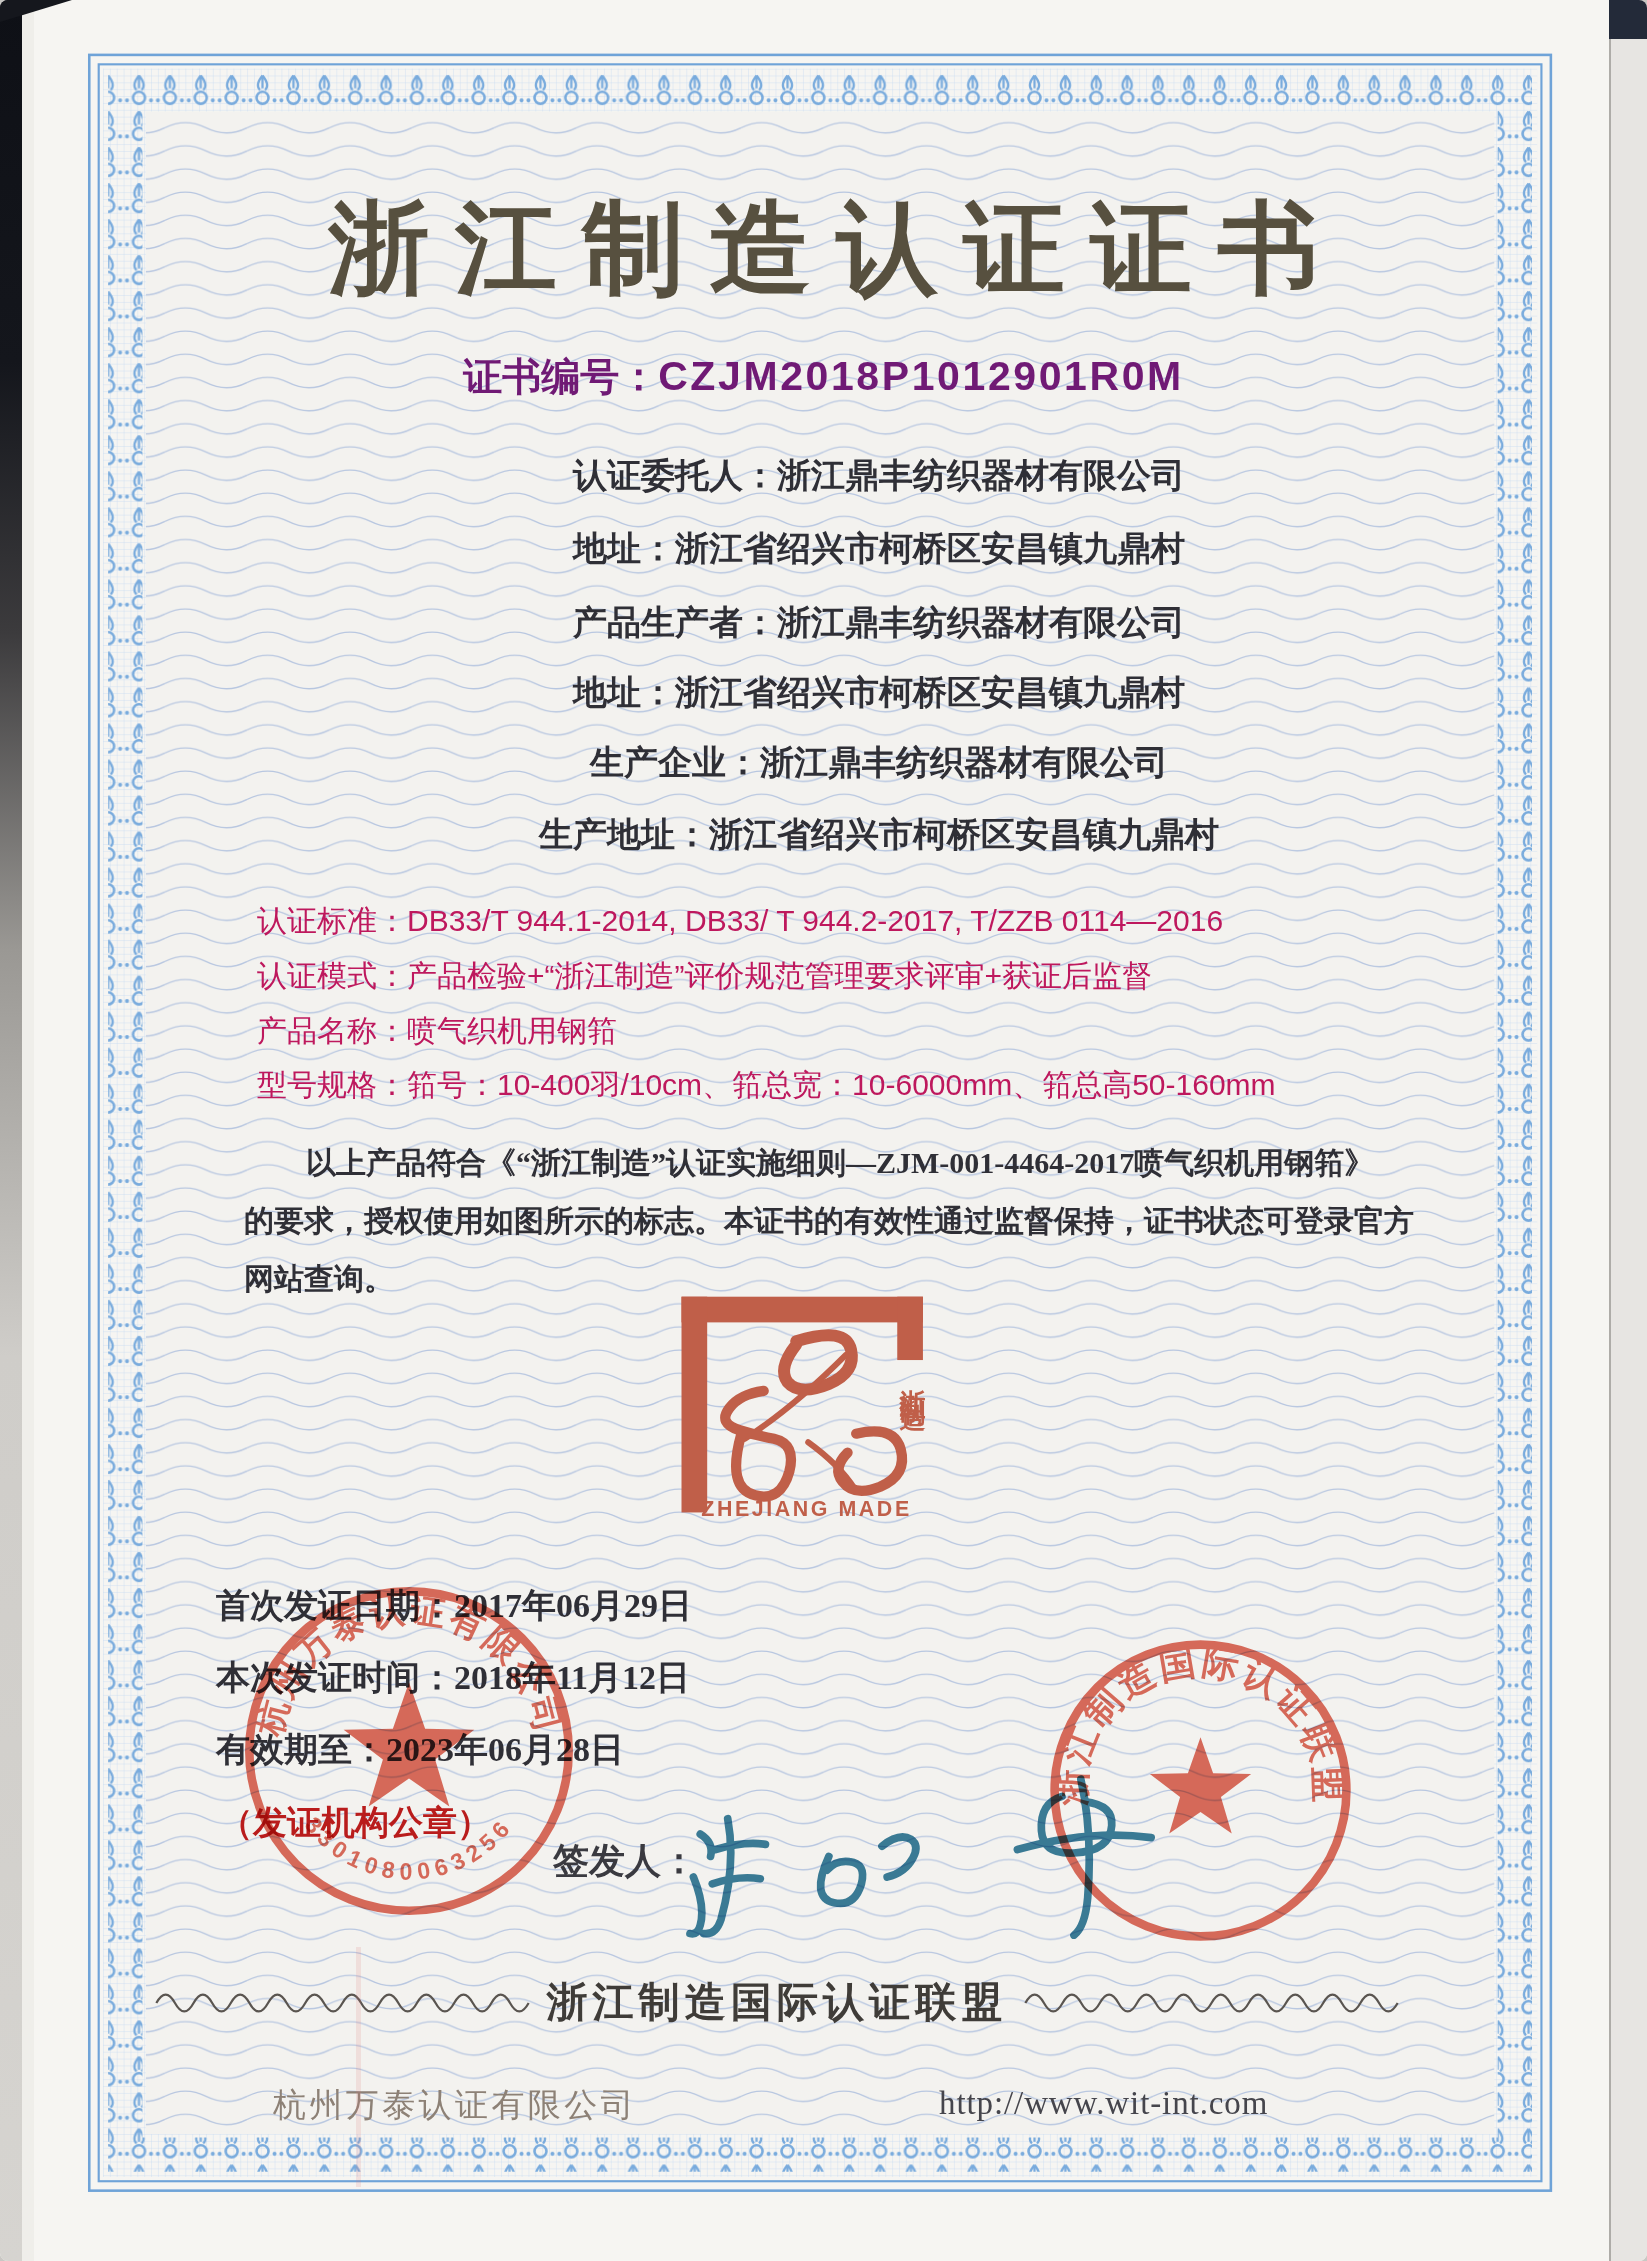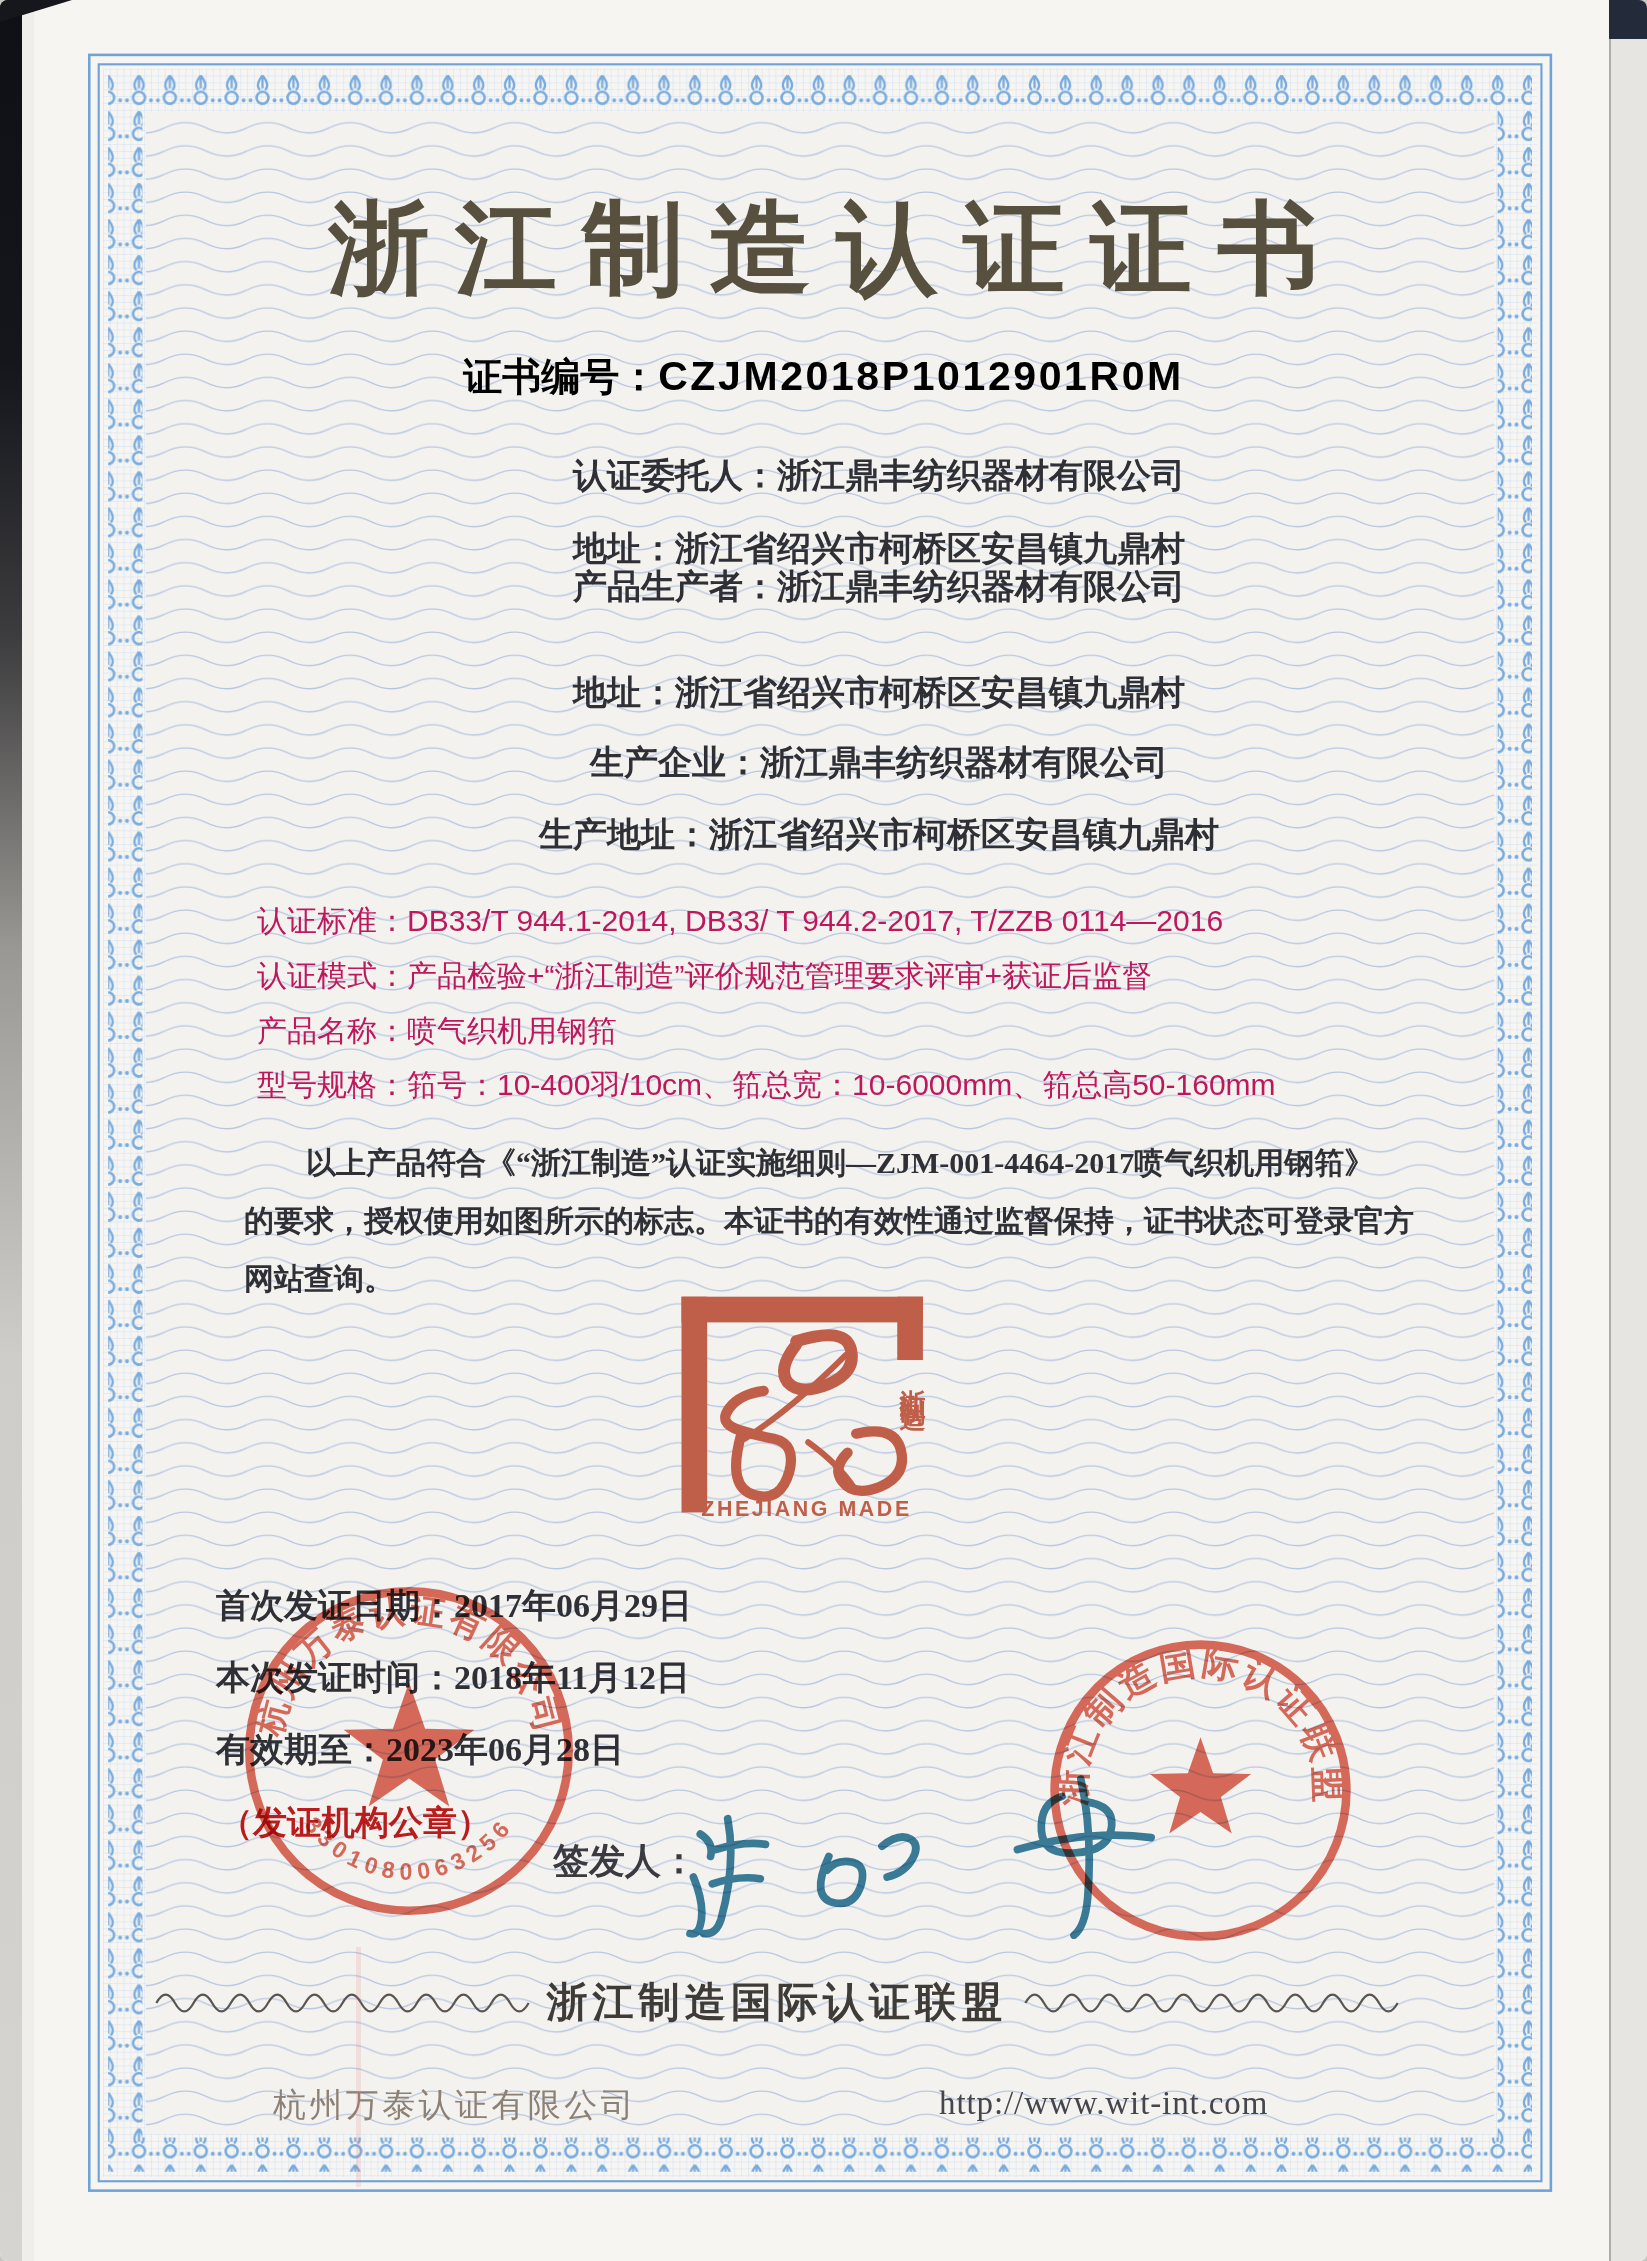--- a/index.html
+++ b/index.html
@@ -11,21 +11,21 @@
     background:linear-gradient(180deg,#0e1016 0%,#14161c 16%,#3c3b3d 28%,#9a9894 42%,#cfcdc9 60%,#d6d4d0 100%);}
   .edge-left-sliver{left:22px;top:0;width:12px;height:2261px;background:#efeeea;}
   .edge-right{left:1609px;top:0;width:38px;height:2261px;background:#e7e5e2;border-left:2.6px solid #aeaca8;}
   .edge-right-top{left:1609px;top:0;width:38px;height:39px;background:#232a39;}
   .corner-wedge{left:0;top:0;width:72px;height:22px;background:#15171d;
     clip-path:polygon(0 0,100% 0,0 100%);}
   .pink-streak{left:356px;top:1947px;width:5.1px;height:240px;background:rgba(219,121,121,.16);}
   
   .title{left:0;top:182px;width:1647px;text-align:center;font-size:101px;font-weight:700;
     color:#57503f;letter-spacing:26px;padding-left:26px;box-sizing:border-box;}
-  .certno{left:0;top:350px;width:1647px;text-align:center;font-size:39px;font-weight:700;color:#000000;}
+  .certno{left:0;top:350px;width:1647px;text-align:center;font-size:39px;font-weight:700;color:#701a75;}
   .certno .num{font-family:"Liberation Sans",sans-serif;font-size:41px;letter-spacing:2.6px;}
   .fieldline{left:257px;width:1244px;font-family:"Liberation Sans",sans-serif;
     font-weight:700;font-size:34px;color:#2f2f36;white-space:nowrap;text-align:center;}
   .specline{left:257px;width:1270px;font-family:"Liberation Sans",sans-serif;
     font-weight:400;font-size:30px;color:#be185d;white-space:nowrap;}
   .stline{left:244px;width:1261px;font-size:30px;font-weight:600;color:#2f2f36;white-space:nowrap;}
   .st1{padding-left:62px;}
   .dateline{left:216px;width:944px;font-size:34px;font-weight:700;color:#2f2f36;white-space:nowrap;}
   .sealnote{left:219px;top:1800px;font-size:34px;font-weight:600;color:#b91c1c;}
   .signer{left:553px;top:1837px;font-size:36px;font-weight:600;color:#3a3a40;}
@@ -74,21 +74,21 @@
   </svg>
 
   <div class="abs title">浙江制造认证证书</div>
 
   <div class="abs certno">
     <span>证书编号：</span><span class="num">CZJM2018P1012901R0M</span>
   </div>
 
   <div class="abs fieldline" style="top:453px"><span>认证委托人：</span><span>浙江鼎丰纺织器材有限公司</span></div>
   <div class="abs fieldline" style="top:526px"><span>地址：</span><span>浙江省绍兴市柯桥区安昌镇九鼎村</span></div>
-  <div class="abs fieldline" style="top:564px"><span>产品生产者：</span><span>浙江鼎丰纺织器材有限公司</span></div>
+  <div class="abs fieldline" style="top:600px"><span>产品生产者：</span><span>浙江鼎丰纺织器材有限公司</span></div>
   <div class="abs fieldline" style="top:670px"><span>地址：</span><span>浙江省绍兴市柯桥区安昌镇九鼎村</span></div>
   <div class="abs fieldline" style="top:740px"><span>生产企业：</span><span>浙江鼎丰纺织器材有限公司</span></div>
   <div class="abs fieldline" style="top:812px"><span>生产地址：</span><span>浙江省绍兴市柯桥区安昌镇九鼎村</span></div>
 
   <div class="abs specline" style="top:901px"><span>认证标准：</span><span>DB33/T 944.1-2014, DB33/ T 944.2-2017, T/ZZB 0114—2016</span></div>
   <div class="abs specline" style="top:956px"><span>认证模式：</span><span>产品检验+“浙江制造”评价规范管理要求评审+获证后监督</span></div>
   <div class="abs specline" style="top:1011px"><span>产品名称：</span><span>喷气织机用钢筘</span></div>
   <div class="abs specline" style="top:1065px"><span>型号规格：</span><span>筘号：10-400羽/10cm、筘总宽：10-6000mm、筘总高50-160mm</span></div>
 
   <div class="abs stline st1" style="top:1143px">以上产品符合《“浙江制造”认证实施细则—ZJM-001-4464-2017喷气织机用钢筘》</div>

